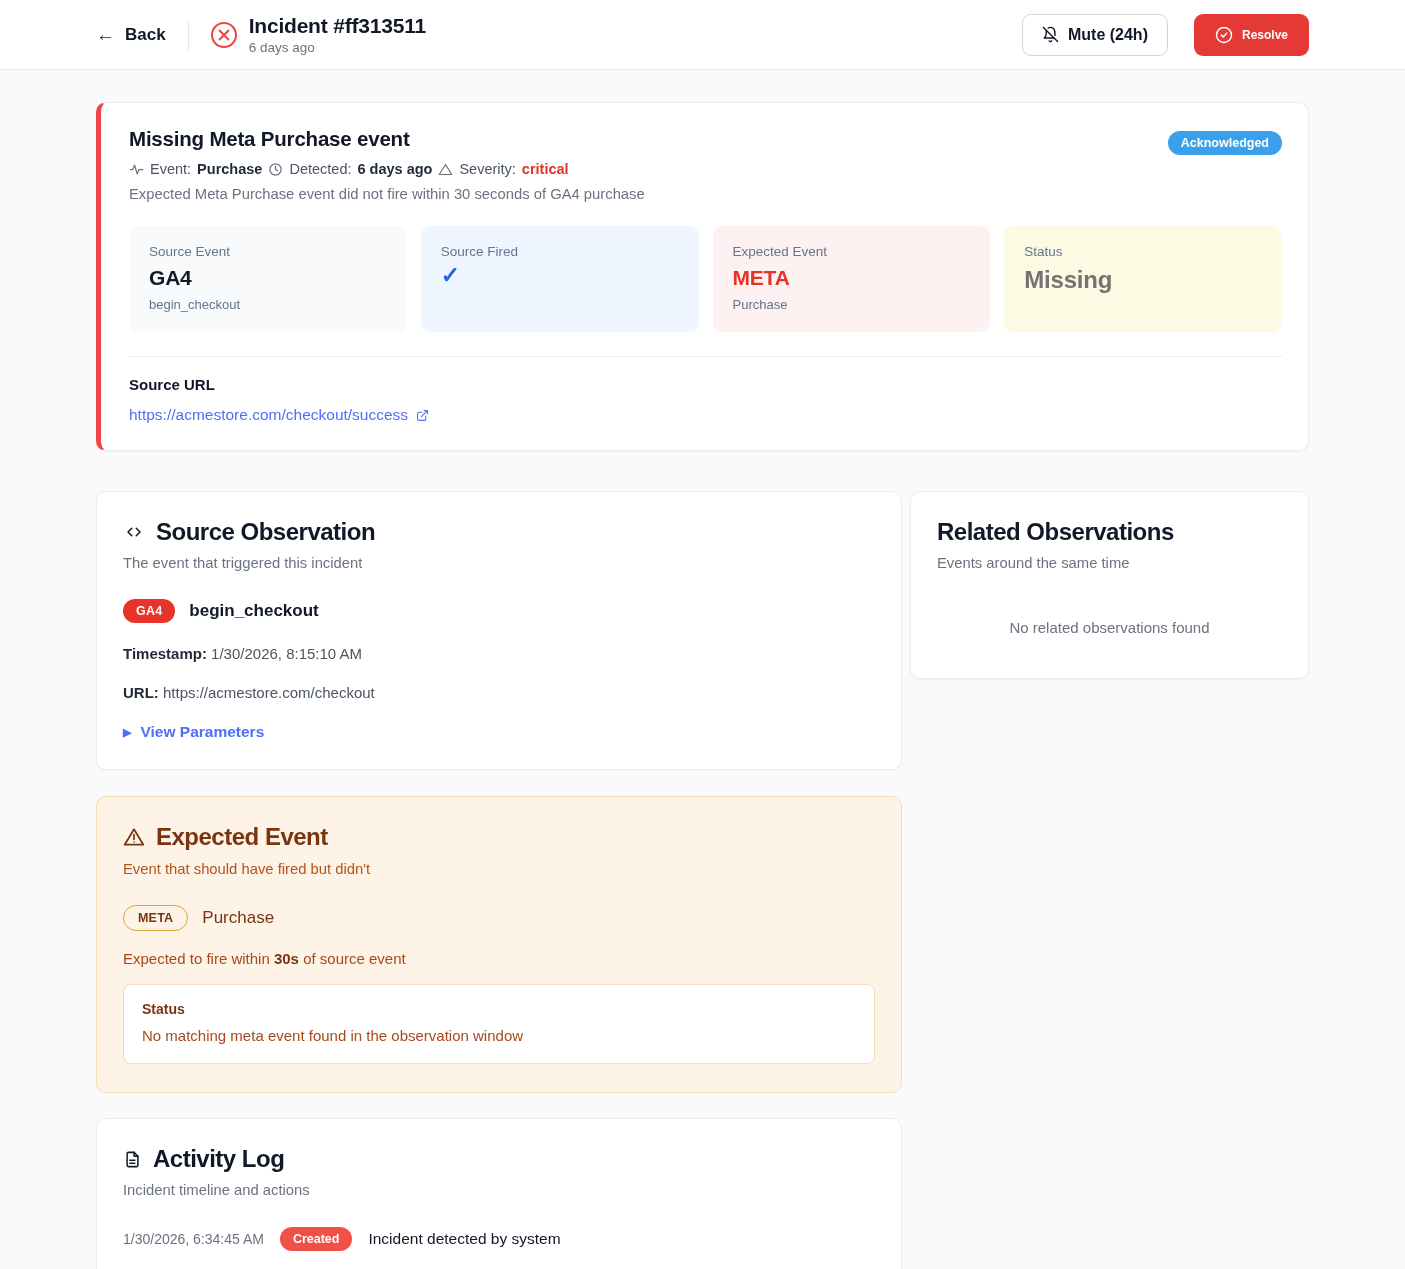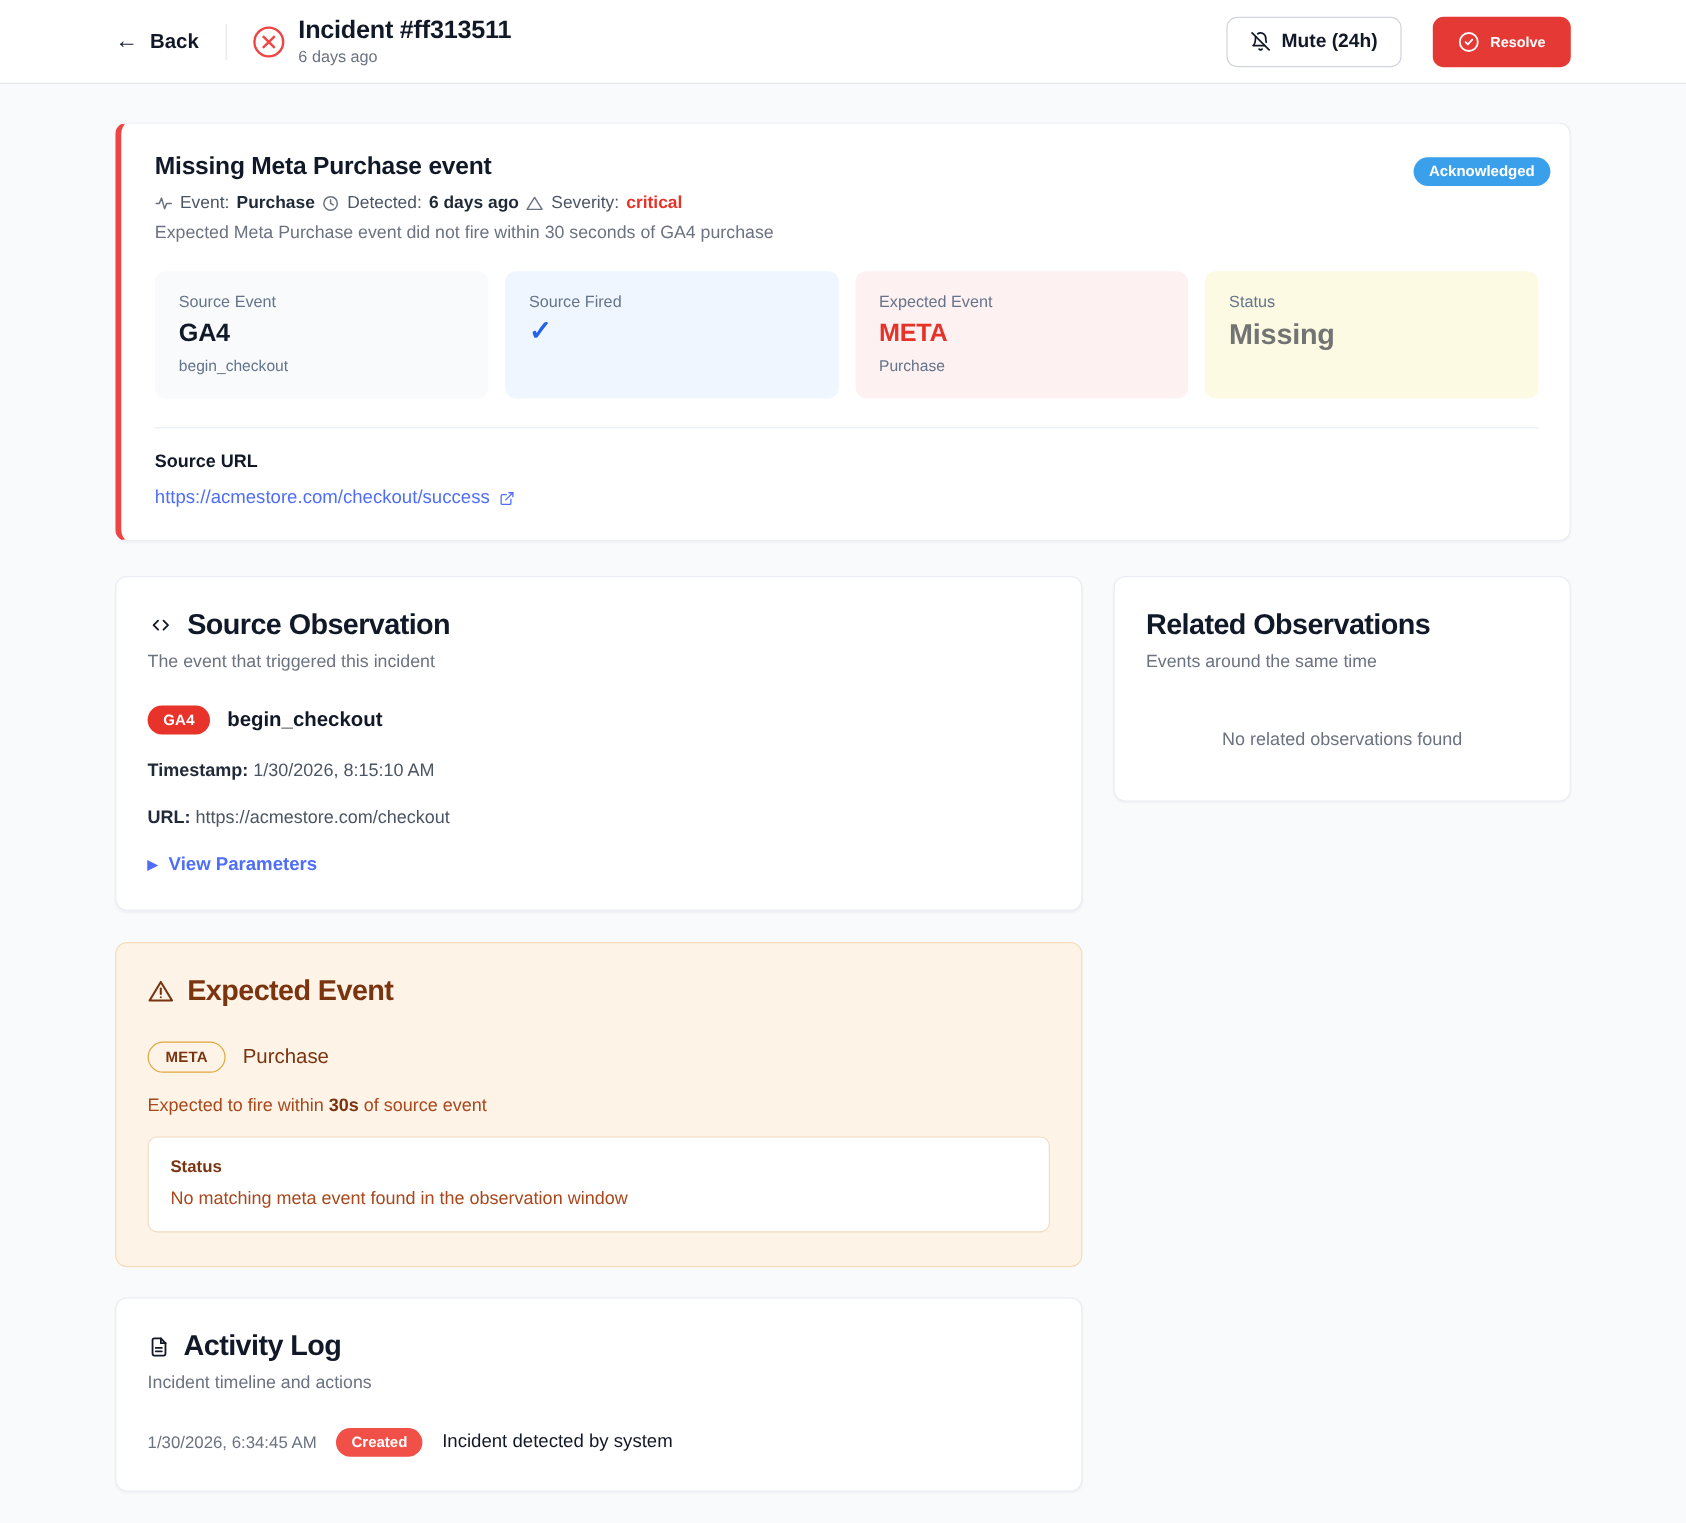--- a/index.html
+++ b/index.html
@@ -102,21 +102,21 @@
   .meta-row {
     display: flex; align-items: center; gap: 6px;
     margin-top: 10px; font-size: 14.5px; color: #4b5563;
   }
   .meta-item { display: flex; align-items: center; gap: 6px; }
   .meta-item b { color: #1f2937; font-weight: 700; }
   .sev-critical { color: #e5332a; font-weight: 700; }
   .incident-desc { margin-top: 9px; font-size: 14.8px; color: #6b7280; }
   .badge-ack {
     position: absolute;
-    top: 28px; right: 16px;
+    top: 28px; right: 26px;
     background: #3ba0ec;
     color: #ffffff;
     font-size: 12.5px;
     font-weight: 700;
     padding: 5px 13px;
     border-radius: 999px;
   }
 
   .stat-grid {
     display: grid;
@@ -148,22 +148,22 @@
     font-size: 15.5px;
     color: #4f6ef7;
     text-decoration: none;
     cursor: pointer;
   }
 
   
   .cols {
     display: grid;
     grid-template-columns: 806px 1fr;
-    gap: 26px;
-    margin-top: 29px;
+    gap: 8px;
+    margin-top: 40px;
     align-items: start;
   }
   .panel {
     background: #ffffff;
     border: 1px solid #e9edf2;
     border-radius: 10px;
     padding: 26px 26px 28px 26px;
     box-shadow: 0 1px 2px rgba(16,24,40,0.04);
   }
   .panel-title {
@@ -436,20 +436,21 @@
     <div class="exp-title">
       <span class="icon">
         <svg width="22" height="22" viewBox="0 0 24 24" fill="none" stroke="#7b3410" stroke-width="1.9" stroke-linecap="round" stroke-linejoin="round">
           <path d="M12 3.6 L22.2 20.4 L1.8 20.4 Z"></path>
           <line x1="12" y1="9.5" x2="12" y2="14.5"></line>
           <circle cx="12" cy="17.4" r="0.9" fill="#7b3410" stroke="none"></circle>
         </svg>
       </span>
       <span>Expected Event</span>
     </div>
+    <div class="exp-sub">Event that should have fired but didn't</div>
 
     <div class="exp-row">
       <span class="pill-meta">META</span>
       <span class="exp-name">Purchase</span>
     </div>
 
     <div class="exp-note">
       <span>Expected to fire within</span>
       <b>30s</b>
       <span>of source event</span>

